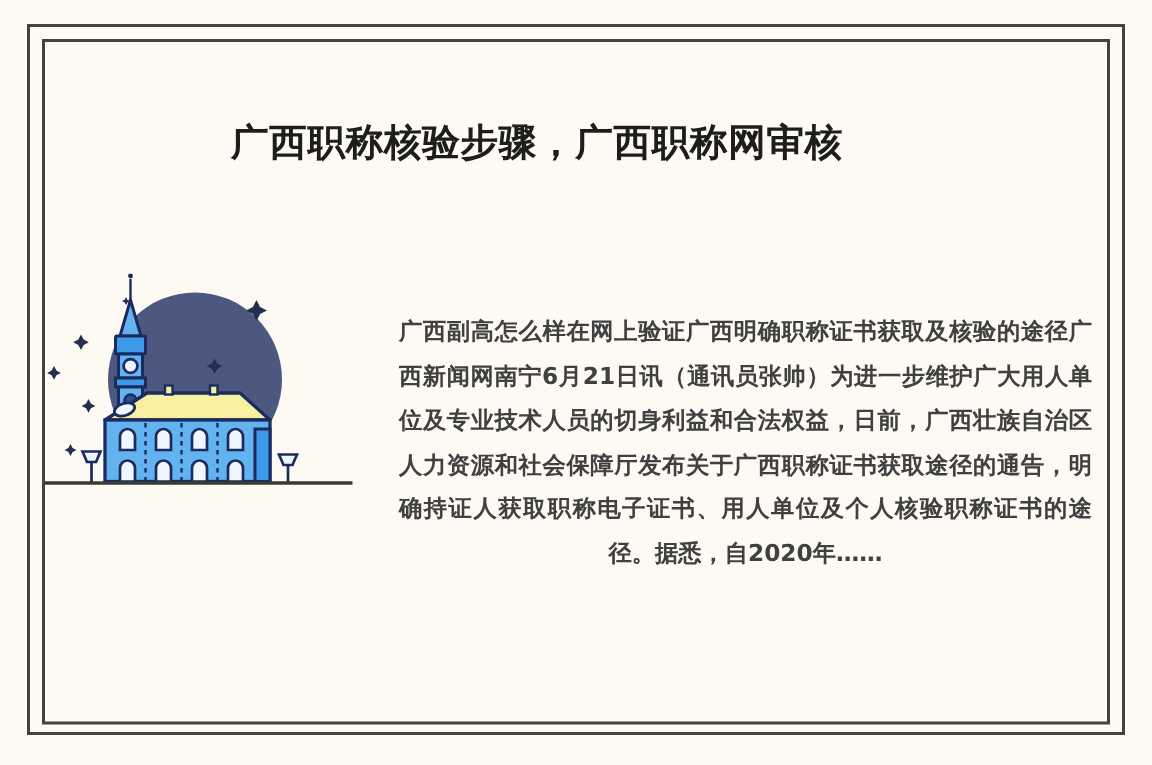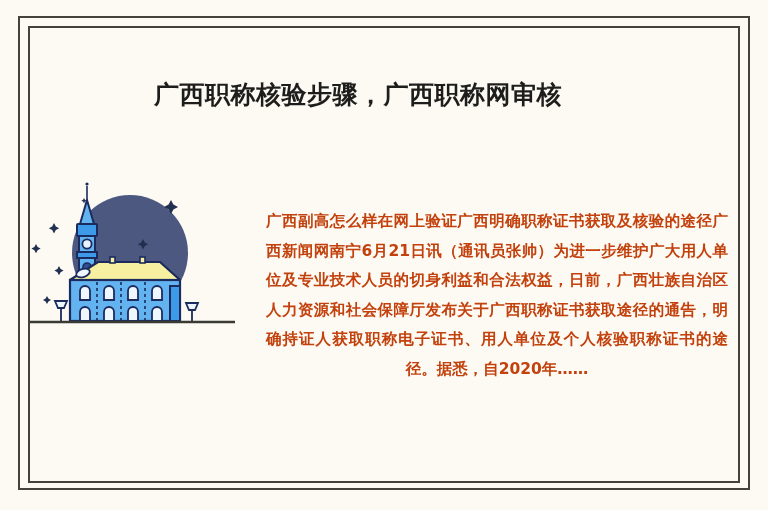--- a/index.html
+++ b/index.html
@@ -66,21 +66,21 @@
   }
   
   .body-text {
     position: absolute;
     left: 266px;
     top: 207px;
     width: 462px;
     font-size: 15.5px;
     font-weight: bold;
     line-height: 29.5px;
-    color: #c2410c;
+    color: #404040;
     text-align: justify;
     text-align-last: center;
     text-justify: inter-character;
     letter-spacing: 0px;
   }
 </style>
 </head>
 <body>
 
 <div class="page">

